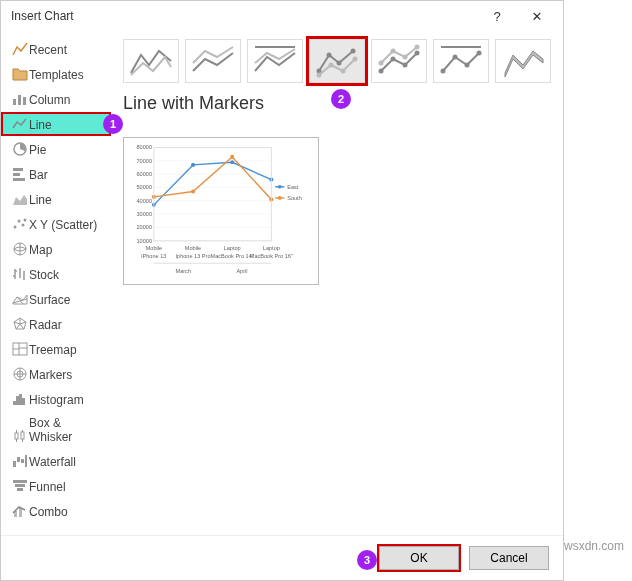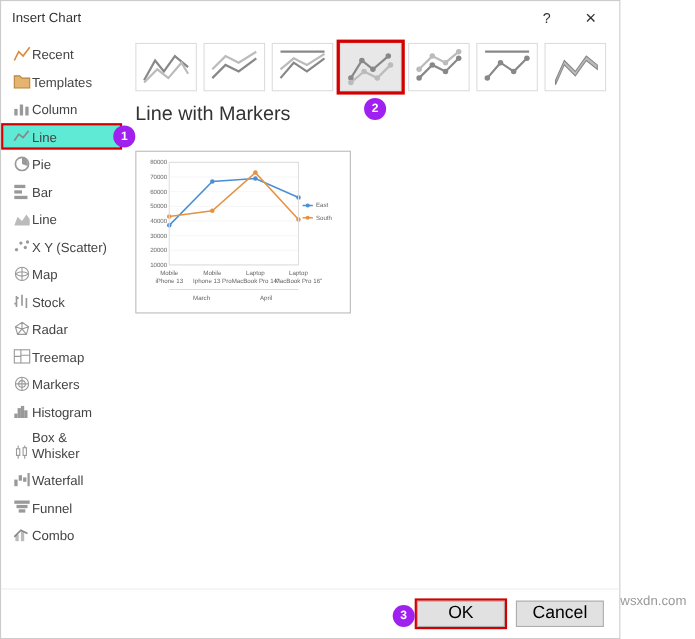--- a/index.html
+++ b/index.html
@@ -19,21 +19,21 @@
 .sidebar-item .ic svg { width:18px; height:16px; }
 .main { flex:1; padding:8px 12px; display:flex; flex-direction:column; }
 .subtype-row { display:flex; gap:6px; align-items:flex-start; position:relative; }
 .subtype { width:56px; height:44px; border:1px solid #ddd; display:flex; align-items:center; justify-content:center; background:#fff; }
 .subtype.sel { outline:3px solid #d40000; background:#e8e8e8; }
 .subtype svg { width:48px; height:36px; }
 .subtitle { font-size:18px; color:#333; margin:10px 0 23px 0; font-weight:400; }
 .preview { width:196px; height:148px; border:1px solid #bbb; background:#fff; padding:4px; }
 .preview svg { width:100%; height:100%; }
 .footer { display:flex; justify-content:flex-end; gap:10px; padding:10px 14px; border-top:1px solid #eee; position:relative; }
-.btn { width:80px; height:24px; font-size:16px; border:1px solid #adadad; background:#e1e1e1; cursor:pointer; }
+.btn { width:80px; height:24px; font-size:12px; border:1px solid #adadad; background:#e1e1e1; cursor:pointer; }
 .btn.ok { outline:2px solid #d40000; outline-offset:0; }
 .badge { position:absolute; width:20px; height:20px; border-radius:50%; background:#a020f0; color:#fff; font-size:11px; font-weight:bold; display:flex; align-items:center; justify-content:center; z-index:10; }
 .watermark { position:absolute; bottom:28px; right:8px; font-size:12px; color:#999; }
 .ct { font-size:6px; fill:#666; }
 </style>
 </head>
 <body>
 
 <div class="dialog">
 
@@ -129,20 +129,29 @@
           </span>
         <span>Map</span>
       </div>
       <div class="sidebar-item">
         <span class="ic">
             <svg viewBox="0 0 18 16">
               <path d="M4 3 L4 13 M4 5 L6 5 M4 10 L2 10 M9 2 L9 12 M13 5 L13 14" stroke="#999" stroke-width="1.5"></path>
             </svg>
           </span>
         <span>Stock</span>
+      </div>
+      <div class="sidebar-item">
+        <span class="ic">
+            <svg viewBox="0 0 18 16">
+              <path d="M2 12 L6 6 L12 9 L16 4 L16 13 L2 13 Z" fill="none" stroke="#999"></path>
+              <path d="M2 12 L16 8 M6 6 L12 13" stroke="#999"></path>
+            </svg>
+          </span>
+        <span>Surface</span>
       </div>
       <div class="sidebar-item">
         <span class="ic">
             <svg viewBox="0 0 18 16">
               <path d="M9 2 L15 6 L13 13 L5 13 L3 6 Z M9 2 L9 8 L15 6 M9 8 L13 13 M9 8 L5 13 M9 8 L3 6" fill="none" stroke="#999"></path>
             </svg>
           </span>
         <span>Radar</span>
       </div>
       <div class="sidebar-item">

